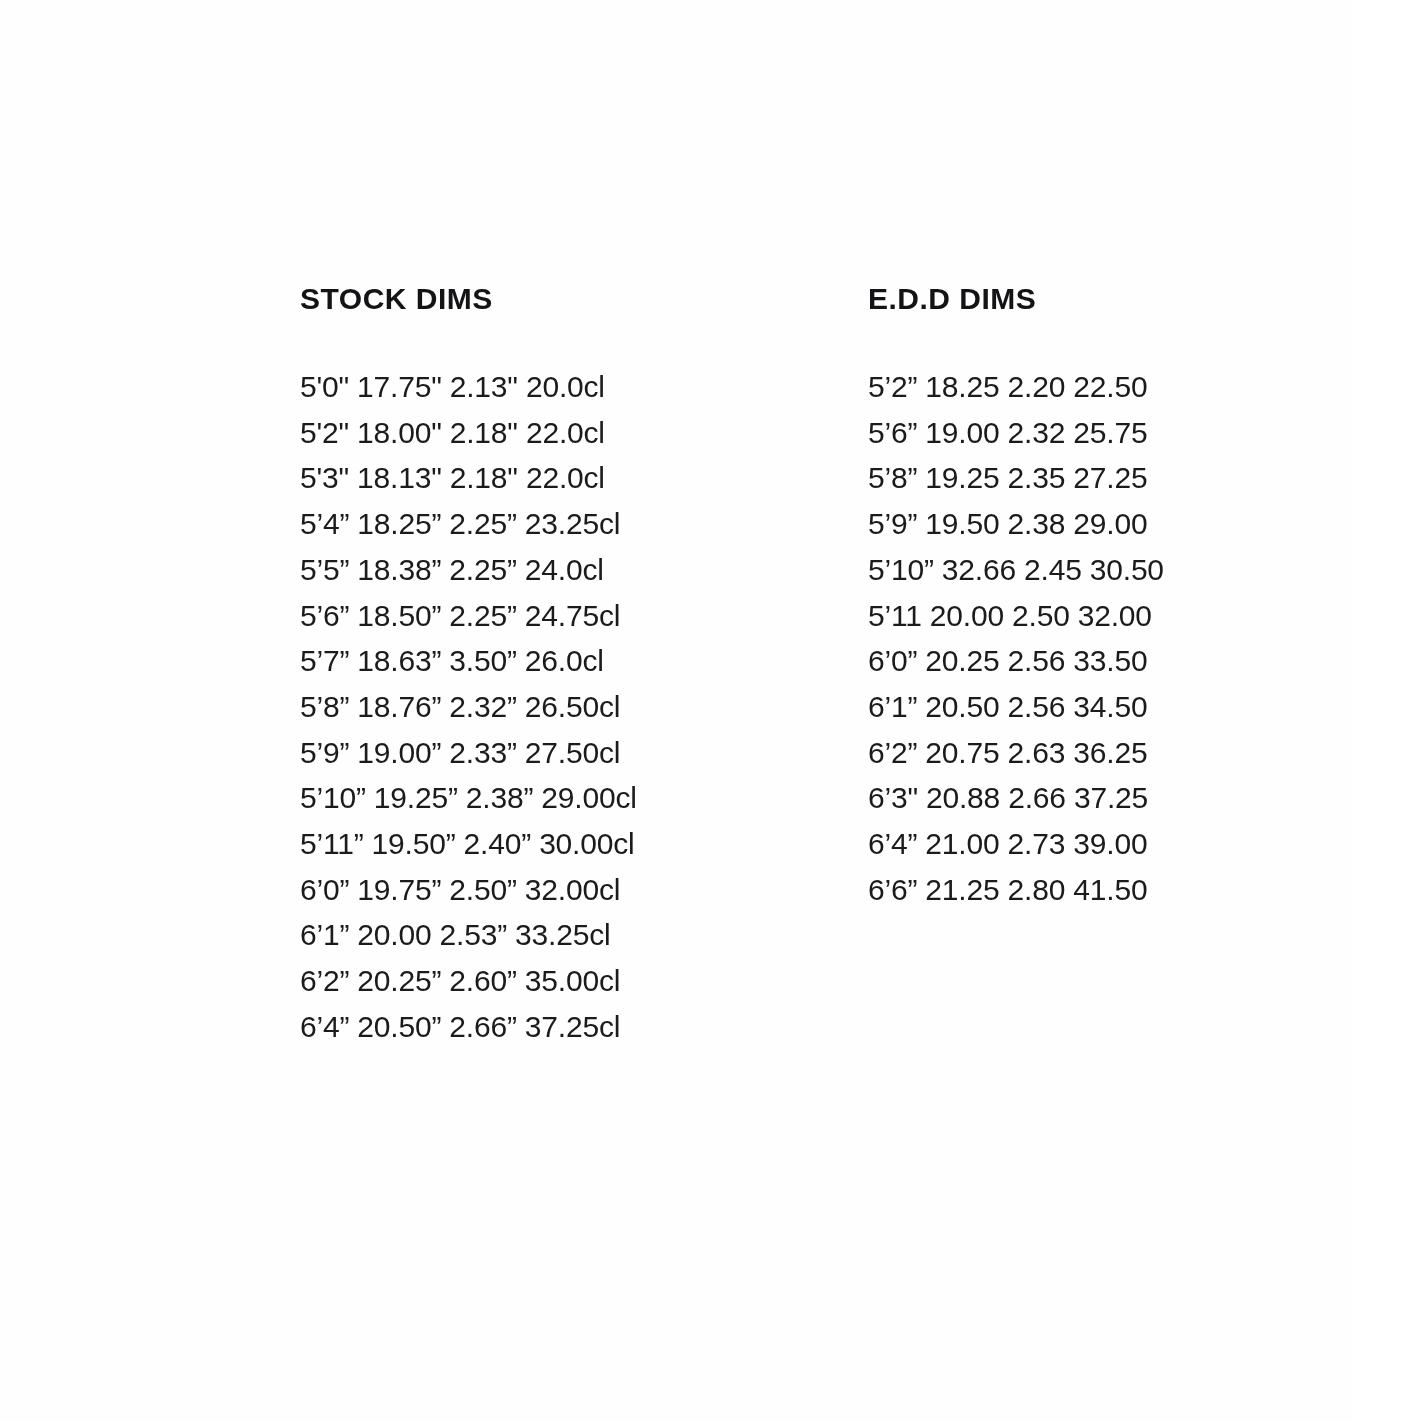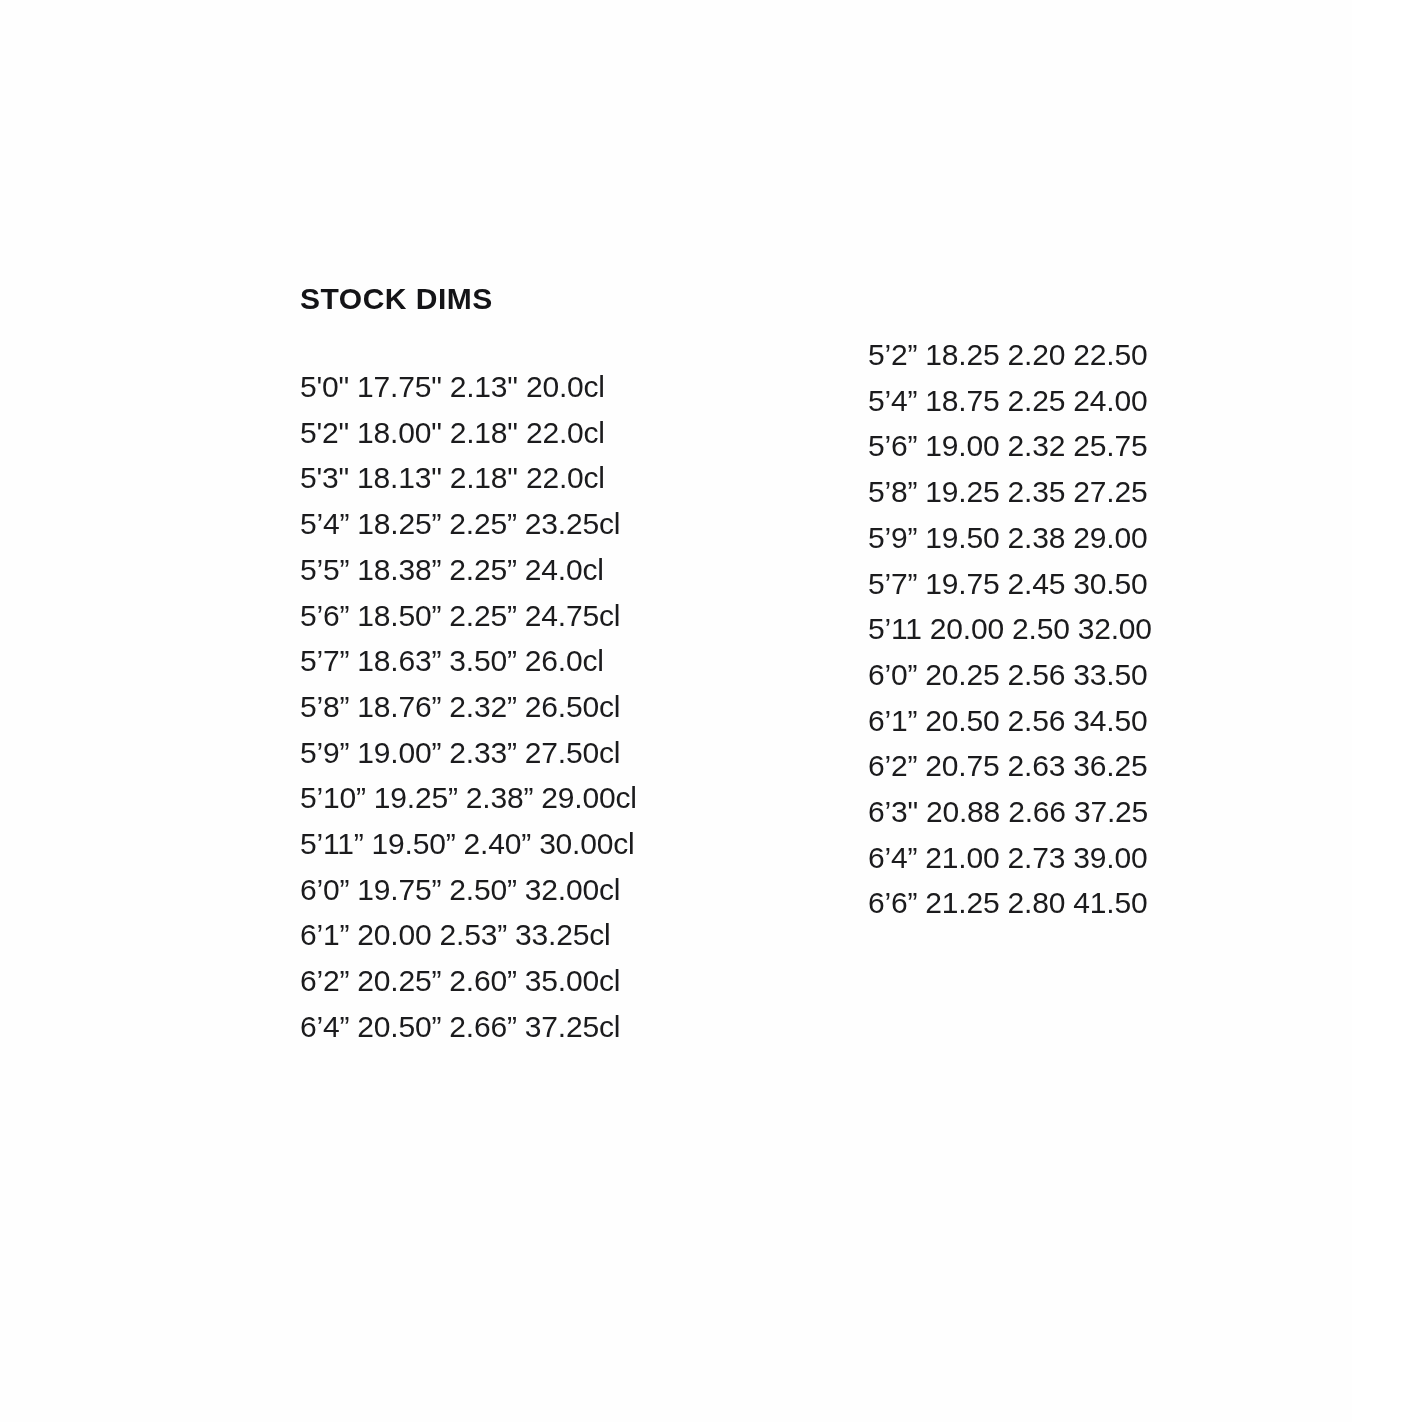--- a/index.html
+++ b/index.html
@@ -61,27 +61,27 @@
         <div class="row">5’10” 19.25” 2.38” 29.00cl</div>
         <div class="row">5’11” 19.50” 2.40” 30.00cl</div>
         <div class="row">6’0” 19.75” 2.50” 32.00cl</div>
         <div class="row">6’1” 20.00 2.53” 33.25cl</div>
         <div class="row">6’2” 20.25” 2.60” 35.00cl</div>
         <div class="row">6’4” 20.50” 2.66” 37.25cl</div>
       </div>
   </div>
 
   <div class="col col-right">
+    <div class="col-header">E.D.D DIMS</div>
     <div class="rows">
         <div class="row">5’2” 18.25 2.20 22.50</div>
-        <div class="row">5’4” 18.75 2.25 24.00</div>
         <div class="row">5’6” 19.00 2.32 25.75</div>
         <div class="row">5’8” 19.25 2.35 27.25</div>
         <div class="row">5’9” 19.50 2.38 29.00</div>
-        <div class="row">5’7” 19.75 2.45 30.50</div>
+        <div class="row">5’10” 32.66 2.45 30.50</div>
         <div class="row">5’11 20.00 2.50 32.00</div>
         <div class="row">6’0” 20.25 2.56 33.50</div>
         <div class="row">6’1” 20.50 2.56 34.50</div>
         <div class="row">6’2” 20.75 2.63 36.25</div>
         <div class="row">6’3" 20.88 2.66 37.25</div>
         <div class="row">6’4” 21.00 2.73 39.00</div>
         <div class="row">6’6” 21.25 2.80 41.50</div>
       </div>
   </div>
 

